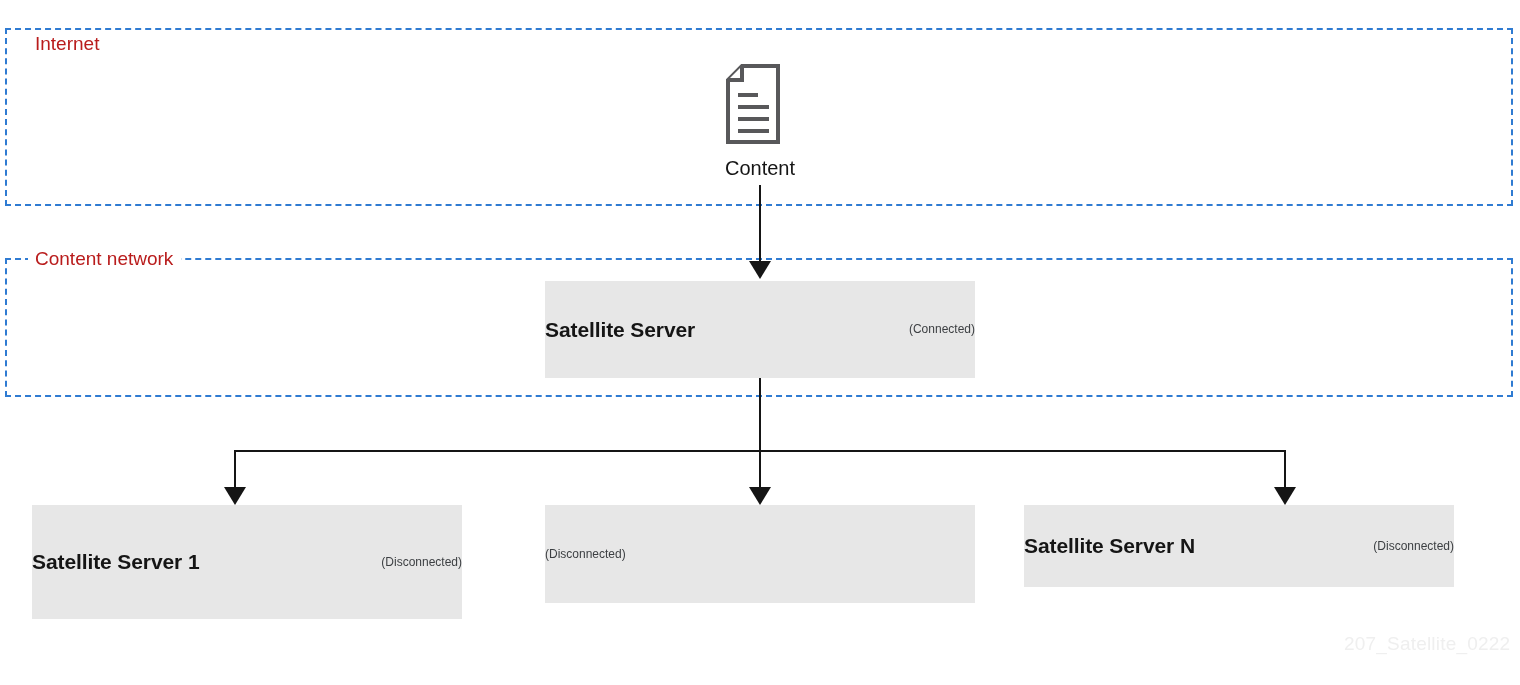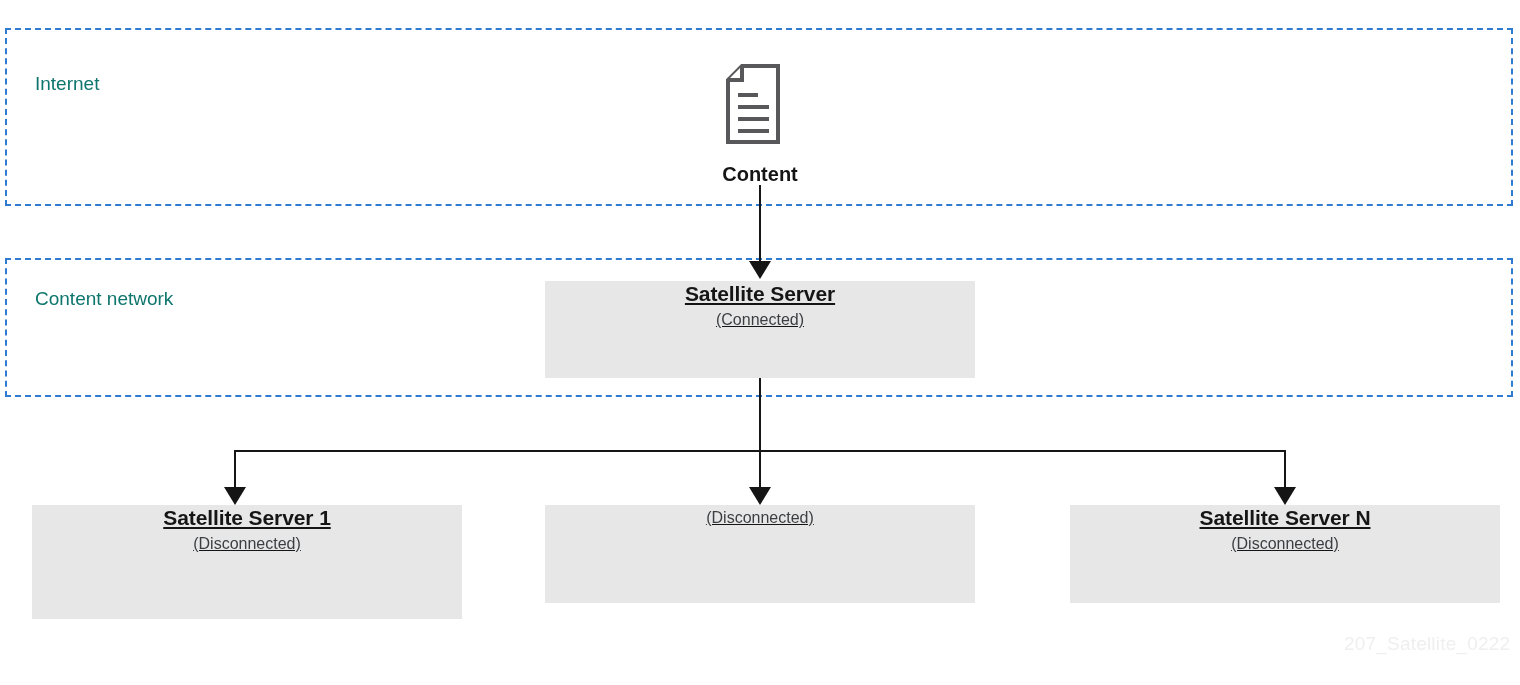--- a/index.html
+++ b/index.html
@@ -25,63 +25,60 @@
     border: 2.5px dashed #2f7bd2;
     box-sizing: border-box;
     background: transparent;
   }
   .zone-label {
     position: absolute;
     background: #ffffff;
     padding: 0 8px 0 7px;
     font-size: 19px;
     line-height: 19px;
-    color: #0f766e;
+    color: #b91c1c;
     white-space: nowrap;
-    margin-top: 40px;
   }
 
   
   .node {
     position: absolute;
     background: #e7e7e7;
     box-sizing: border-box;
     display: flex;
-    flex-direction: column;
+    flex-direction: row;
     align-items: center;
-    justify-content: flex-start;
-    text-decoration: underline;
+    justify-content: space-between;
   }
   .node-title {
     font-size: 21px;
     font-weight: bold;
     line-height: 26px;
     color: #151515;
     letter-spacing: -0.1px;
   }
   .node-sub {
-    font-size: 16px;
+    font-size: 12px;
     font-weight: normal;
     line-height: 25px;
     color: #3c3f42;
   }
 
   
   .icon-wrap {
     position: absolute;
     display: flex;
     flex-direction: column;
     align-items: center;
   }
   .icon-caption {
     font-size: 20px;
     line-height: 24px;
     color: #151515;
-    margin-top: 14px;
-    font-weight: bold;
+    margin-top: 8px;
   }
 
   
   .conn {
     position: absolute;
     background: #151515;
   }
   .conn-v { width: 2.2px; }
   .conn-h { height: 2.2px; }
 
@@ -152,20 +149,20 @@
 
   <div class="node" style="left:32px; top:505px; width:430px; height:114px;">
     <span class="node-title">Satellite Server 1</span>
     <span class="node-sub">(Disconnected)</span>
   </div>
 
   <div class="node" style="left:545px; top:505px; width:430px; height:98px;">
     <span class="node-sub">(Disconnected)</span>
   </div>
 
-  <div class="node" style="left:1070px; top:505px; width:430px; height:98px;">
+  <div class="node" style="left:1024px; top:505px; width:430px; height:82px;">
     <span class="node-title">Satellite Server N</span>
     <span class="node-sub">(Disconnected)</span>
   </div>
 
   <div class="watermark" style="left:1344px; top:633px;">207_Satellite_0222</div>
 
 </div>
 
 </body></html>

